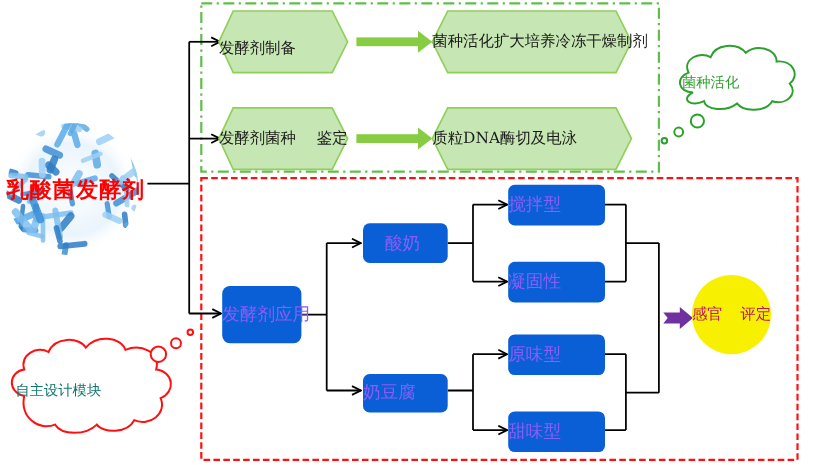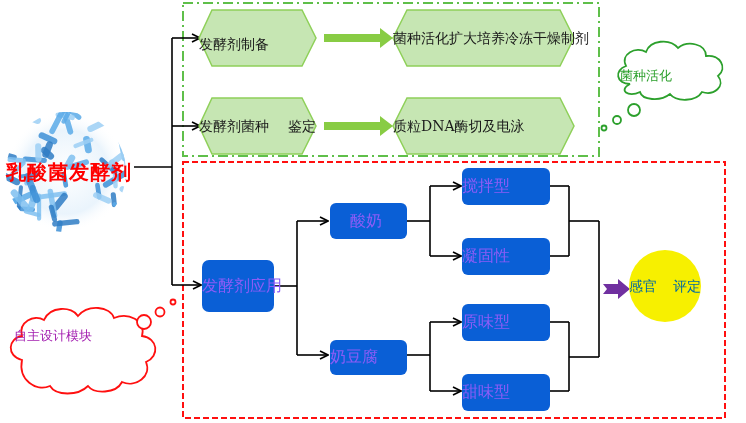--- a/index.html
+++ b/index.html
@@ -192,29 +192,29 @@
 </div>
 <div class="lbl green-lbl center" style="left:199px; top:98px; width:117px; height:56px;">
   <span>发酵剂菌种</span>
   <span>鉴定</span>
 </div>
 <div class="lbl green-lbl center" style="left:393px; top:98px; width:181px; height:56px;">
   <span>质粒DNA酶切及电泳</span>
 </div>
 
 <div class="lbl cloud-lbl center" style="left:620px; top:56px; width:100px; height:40px; color:#2ca02c;">菌种活化</div>
-<div class="lbl cloud-lbl center" style="left:14px; top:316px; width:140px; height:40px; color:#a21caf;">自主设计模块</div>
+<div class="lbl cloud-lbl center" style="left:14px; top:336px; width:140px; height:40px; color:#0f766e;">自主设计模块</div>
 
 <div class="lbl blue-lbl center" style="left:202px; top:260px; width:72px; height:52px;">
   <span>发酵剂</span>
   <span>应用</span>
 </div>
 <div class="lbl blue-lbl center" style="left:350px; top:203px; width:77px; height:36px;">酸奶</div>
 <div class="lbl blue-lbl center" style="left:330px; top:340px; width:77px; height:35px;">奶豆腐</div>
 <div class="lbl blue-lbl center" style="left:462px; top:168px; width:88px; height:37px;">搅拌型</div>
 <div class="lbl blue-lbl center" style="left:462px; top:238px; width:88px; height:37px;">凝固性</div>
 <div class="lbl blue-lbl center" style="left:462px; top:304px; width:88px; height:37px;">原味型</div>
 <div class="lbl blue-lbl center" style="left:462px; top:374px; width:88px; height:37px;">甜味型</div>
 
-<div class="lbl center" style="left:629px; top:250px; width:72px; height:72px; font-size:14px; color:#0369a1;">
+<div class="lbl center" style="left:629px; top:250px; width:72px; height:72px; font-size:14px; color:#be185d;">
   <span>感官</span>
   <span>评定</span>
 </div>
 
 </body></html>

